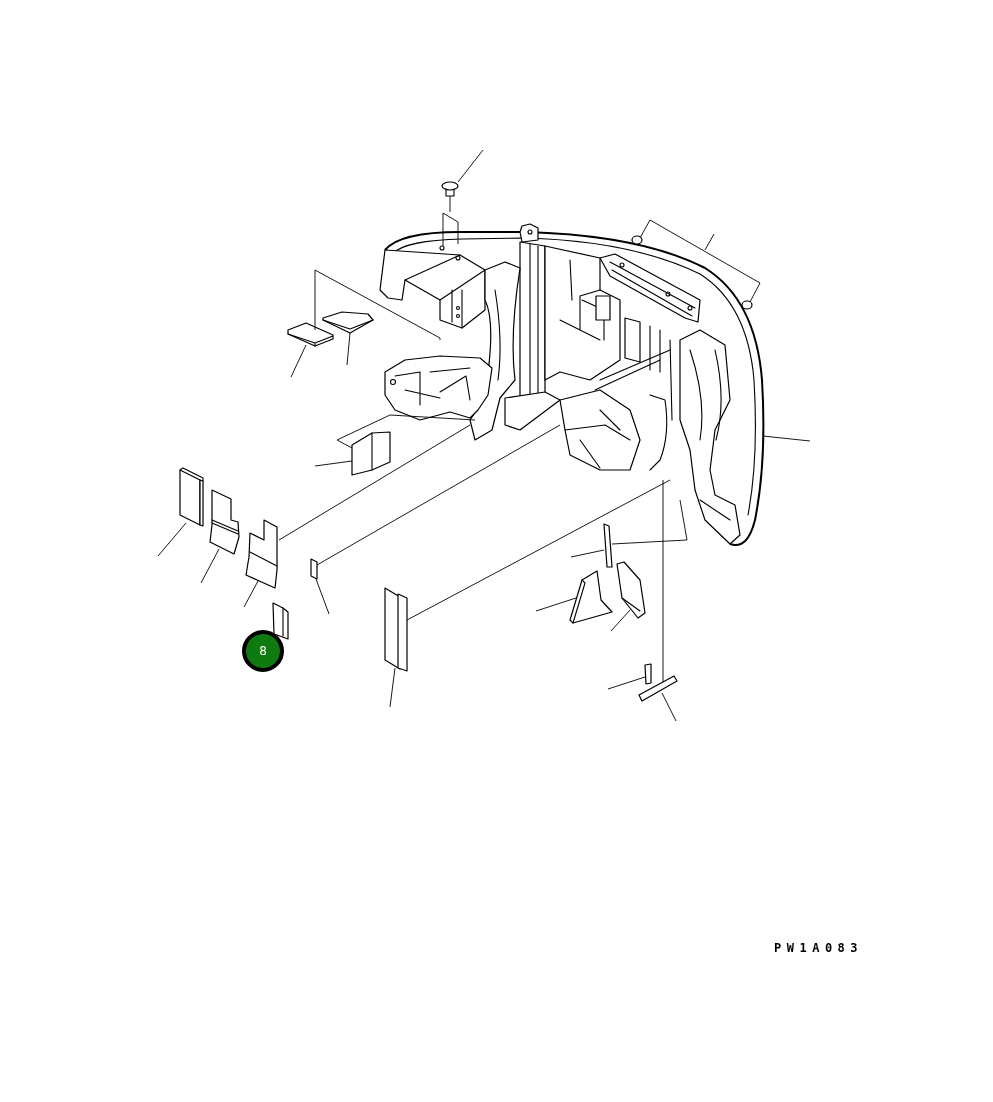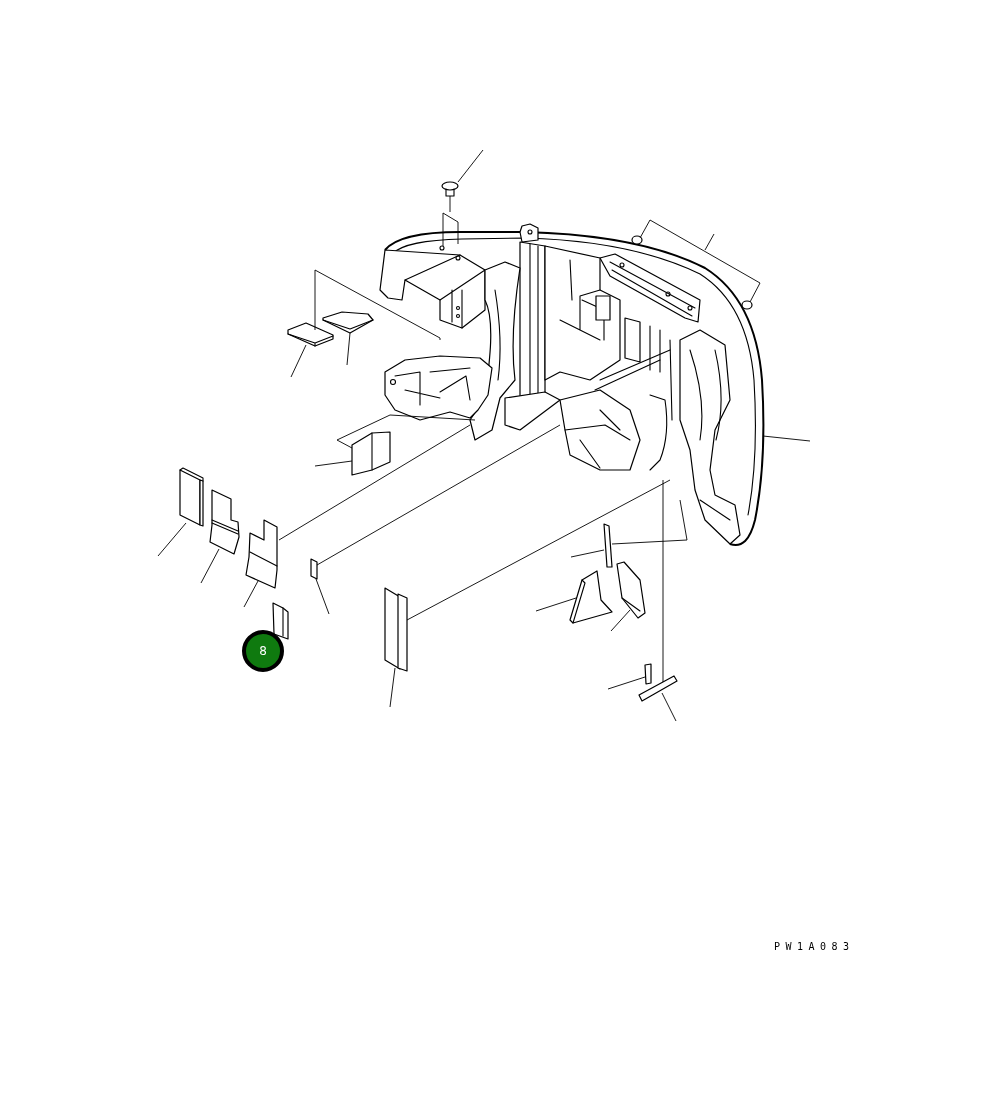--- a/index.html
+++ b/index.html
@@ -9,21 +9,21 @@
   #drawing { position: absolute; left: 0; top: 0; }
   #drawing .ln { fill: none; stroke: #000; stroke-width: 1.1; stroke-linejoin: round; stroke-linecap: round; }
   #drawing .pt { fill: #fff; stroke: #000; stroke-width: 1.2; stroke-linejoin: round; }
   #drawing .th { fill: none; stroke: #000; stroke-width: 2; stroke-linejoin: round; }
   #drawing .ld { fill: none; stroke: #000; stroke-width: 0.9; }
   .hotspot { position: absolute; width: 42px; height: 42px; border-radius: 50%;
              box-sizing: border-box; border: 4px solid #000; display: flex;
              align-items: center; justify-content: center; cursor: pointer; }
   .hotspot span { color: #ffffff; font-size: 12px; font-family: "DejaVu Sans", sans-serif; }
   .drawing-id { position: absolute; font-family: "DejaVu Sans Mono", monospace;
-                font-size: 10px; letter-spacing: 5.5px; color: #000; }
+                font-size: 12px; letter-spacing: 5.5px; color: #000; font-weight: bold; }
 </style>
 </head>
 <body>
 
 <div id="canvas">
 
   <svg id="drawing" width="993" height="1102" viewBox="0 0 993 1102" xmlns="http://www.w3.org/2000/svg">
 
     <g>
 

